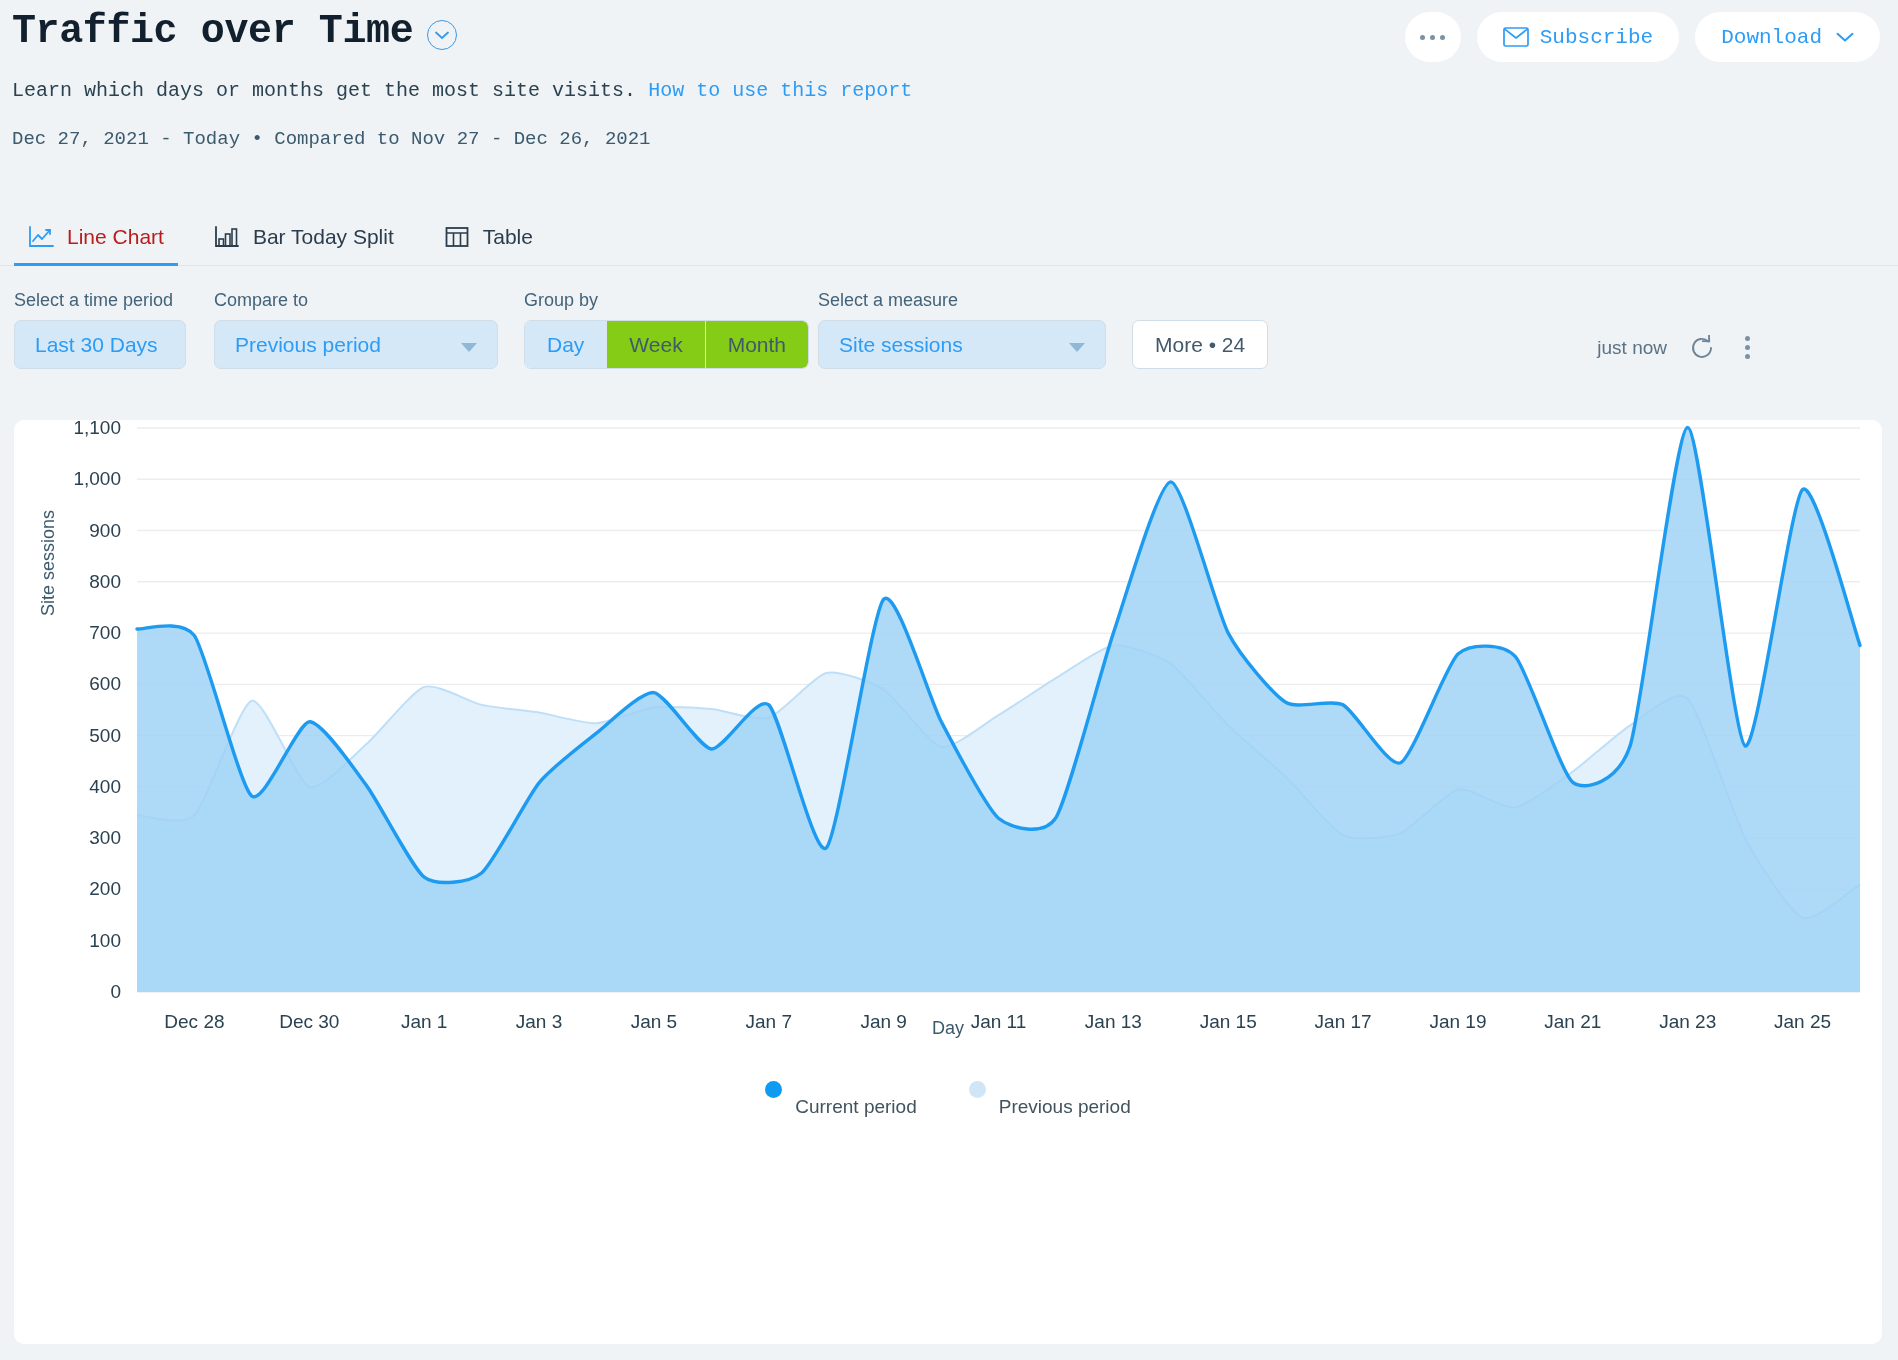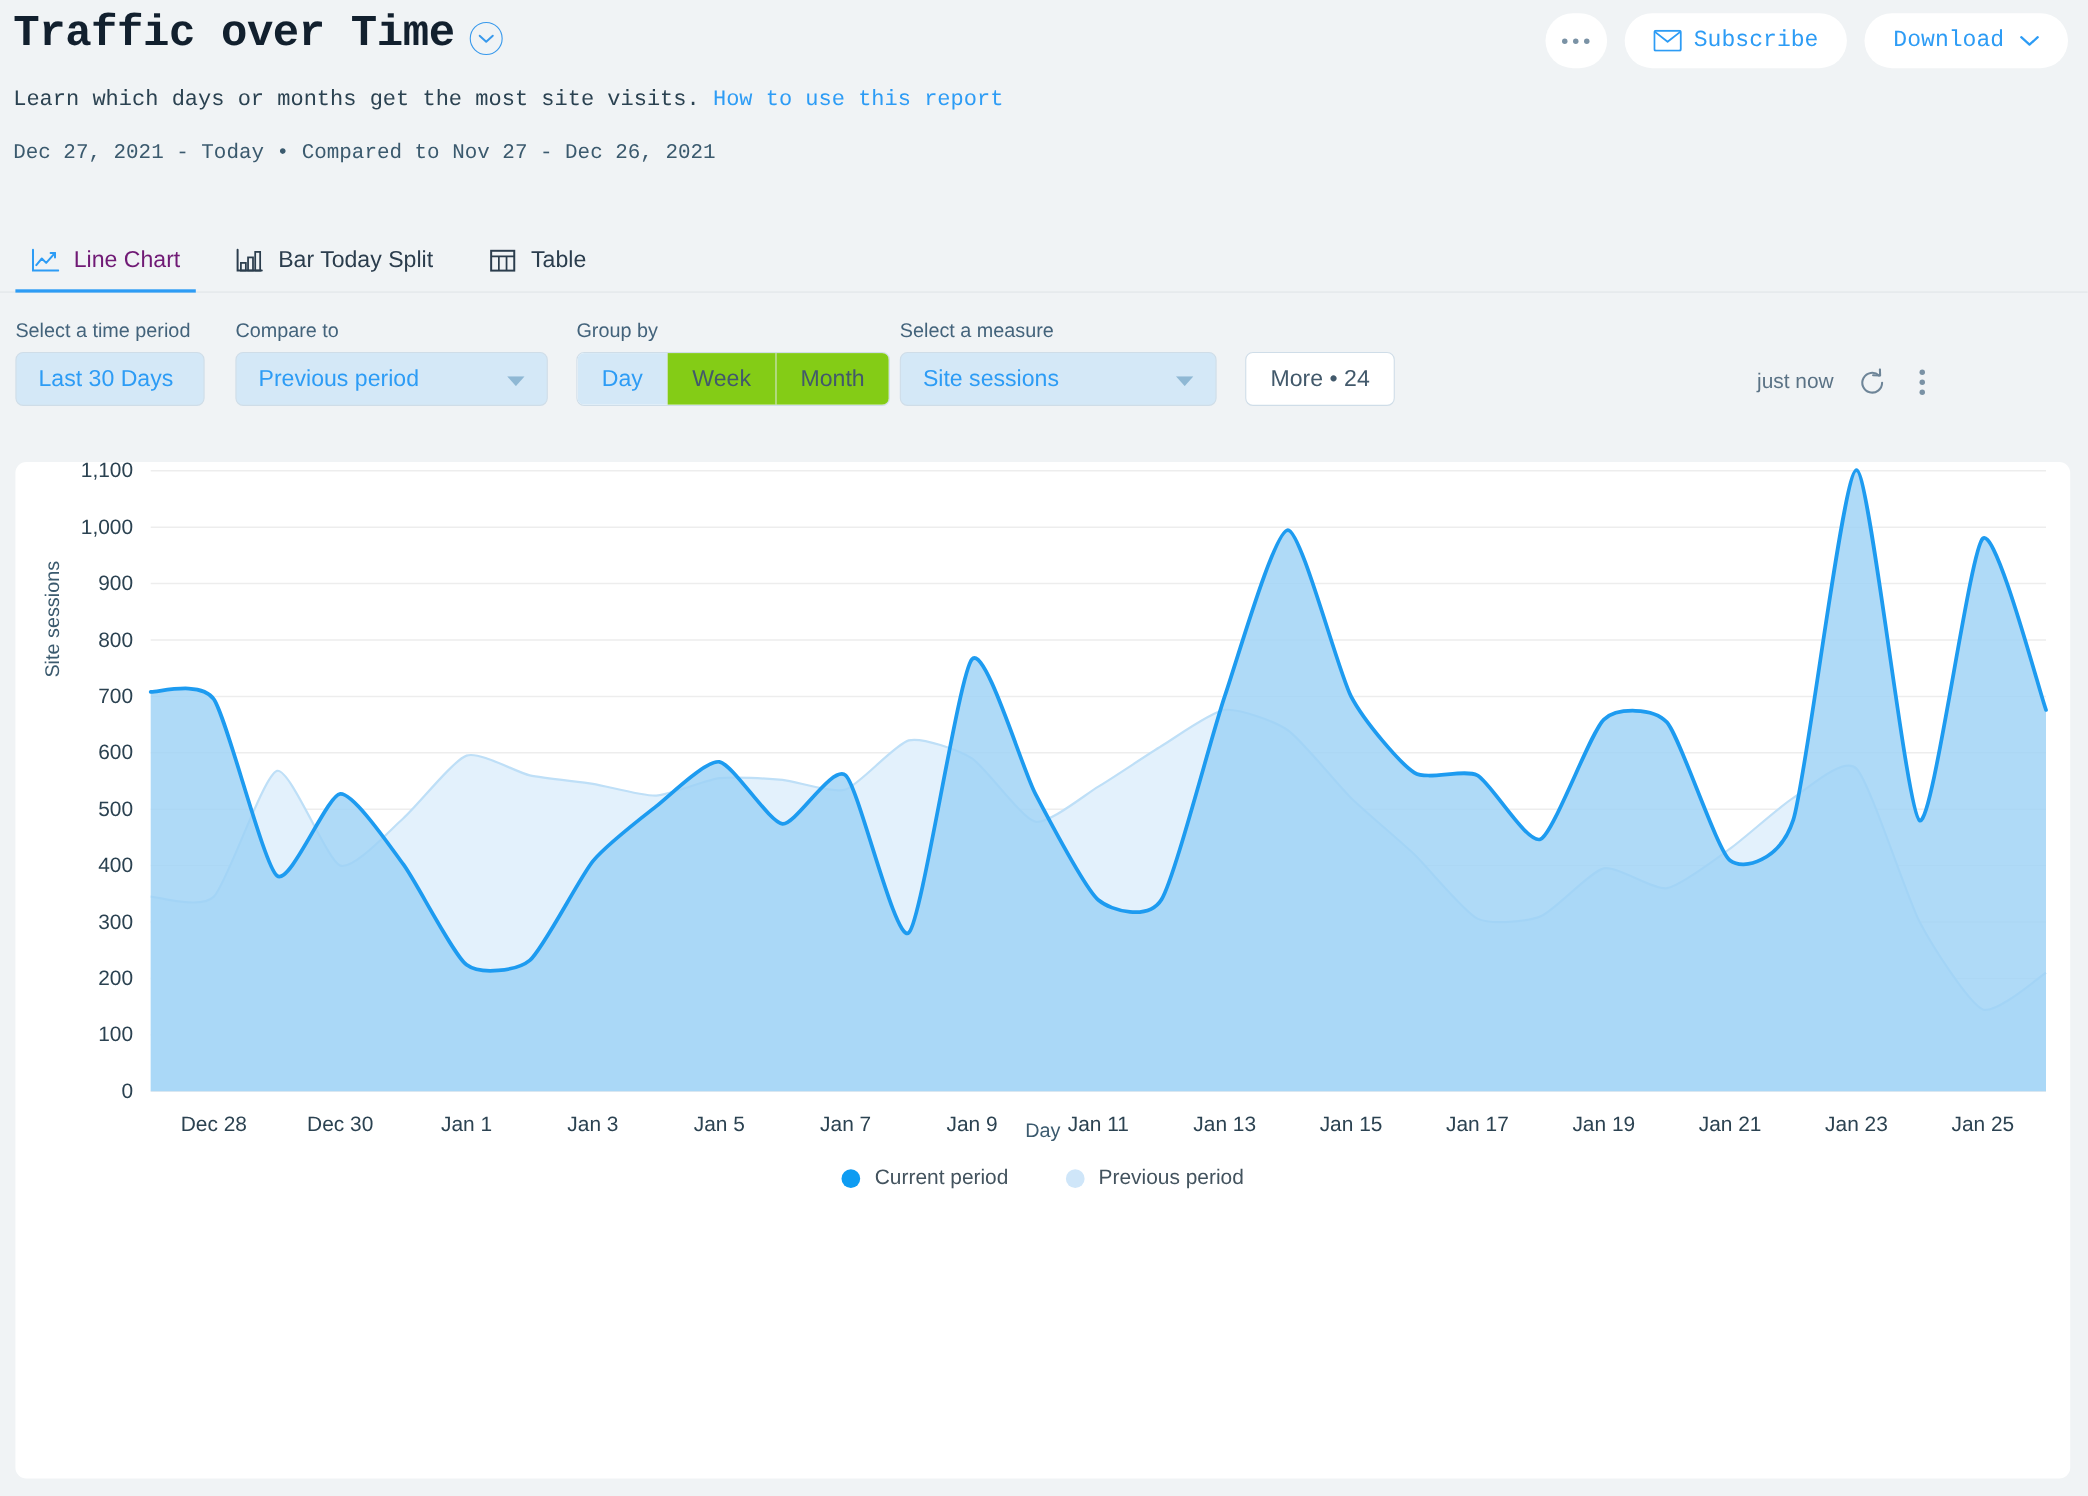--- a/index.html
+++ b/index.html
@@ -52,21 +52,21 @@
   
   .tabs {
     position: absolute; left: 0; top: 196px; width: 1898px; height: 70px;
     border-bottom: 1px solid #dfe5e8; display: flex; align-items: flex-end; padding-left: 14px;
   }
   .tab {
     display: flex; align-items: center; gap: 13px; padding: 0 14px 16px 14px;
     cursor: pointer; position: relative; margin-right: 22px;
   }
   .tab .tab-label { font-size: 21px; color: #2b3d4d; white-space: nowrap; }
-  .tab.active .tab-label { color: #701a75; }
+  .tab.active .tab-label { color: #b91c1c; }
   .tab.active::after {
     content: ""; position: absolute; left: 0; right: 0; bottom: -1px; height: 3px; background: #2d9cf5;
   }
   .tab svg { display: block; }
 
   
   .filters { position: absolute; left: 0; top: 290px; width: 1776px; height: 100px; }
   .filter-group { position: absolute; }
   .filter-label { font-size: 18px; color: #43637b; margin-bottom: 9px; white-space: nowrap; }
 
@@ -118,21 +118,21 @@
   .xlabel-axis {
     position: absolute; left: 0; right: 0; top: 598px; text-align: center;
     font-size: 18px; color: #3b5a6e;
   }
   .legend {
     position: absolute; left: 0; right: 0; top: 640px;
     display: flex; align-items: center; justify-content: center; gap: 52px;
   }
   .legend-item { display: flex; align-items: center; gap: 13px; cursor: pointer; }
   .legend-dot { width: 17px; height: 17px; border-radius: 50%; display: block; }
-  .legend-text { font-size: 19px; color: #43535e; white-space: nowrap; }
+  .legend-text { font-size: 19px; color: #43535e; white-space: nowrap; margin-top: 36px; }
 </style>
 </head>
 <body>
 
 <div class="page">
 
   <div class="header">
     <div class="title-row">
       <div class="page-title">Traffic over Time</div>
       <div class="title-caret">

